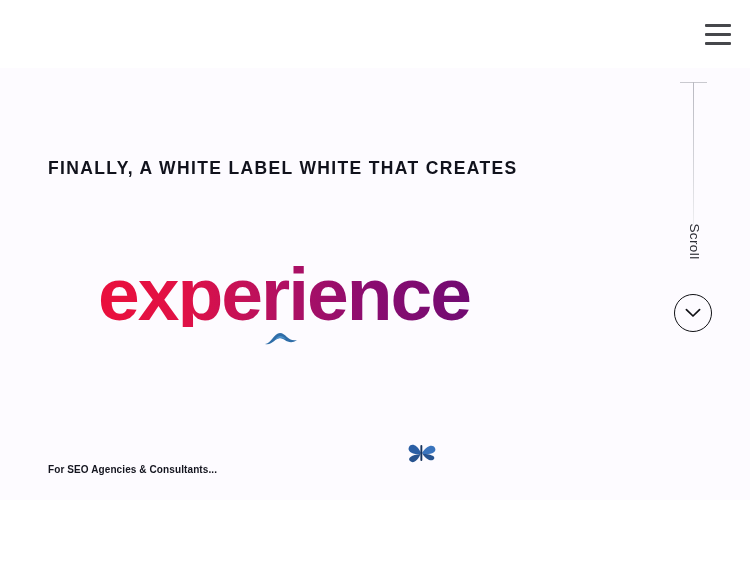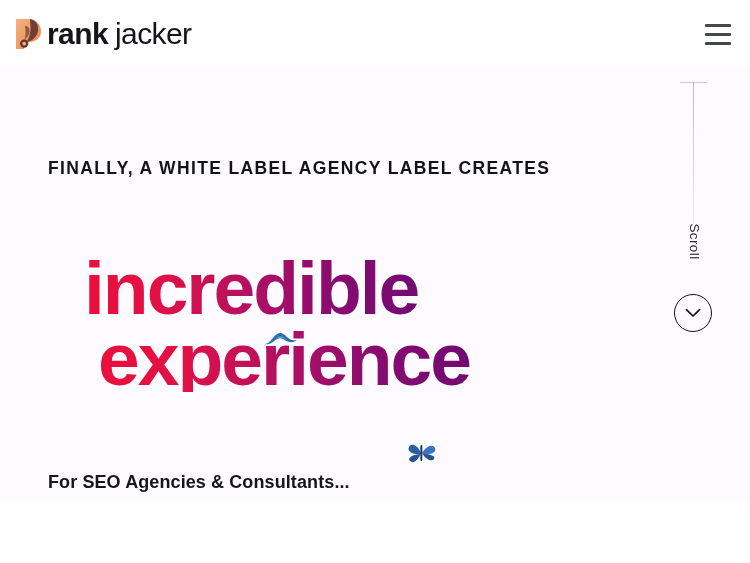--- a/index.html
+++ b/index.html
@@ -183,21 +183,21 @@
     height: 26px;
     z-index: 13;
     pointer-events: none;
   }
 
   
   #subline {
     position: absolute;
     left: 48px;
     top: 386px;
-    font-size: 18px;
+    font-size: 10px;
     font-weight: 700;
     color: #14151f;
     letter-spacing: 0.1px;
     z-index: 10;
     white-space: nowrap;
   }
 
   
   #scroll-indicator {
     position: absolute;
@@ -263,63 +263,39 @@
     background: #ffffff;
   }
 </style>
 </head>
 <body>
 
 <div id="page">
 
   <header id="header">
 
-    <a id="logo">
-      <span id="logo-mark">
-        <svg width="38" height="38" viewBox="0 0 38 38" aria-hidden="true">
-          <defs>
-            <linearGradient id="markGrad" x1="0" y1="0" x2="1" y2="1">
-              <stop offset="0%" stop-color="#f3b184"></stop>
-              <stop offset="55%" stop-color="#ef9a60"></stop>
-              <stop offset="100%" stop-color="#e8833f"></stop>
-            </linearGradient>
-          </defs>
-
-          <path d="M4 4 H16 C24 4 29 9 29 16 C29 23 24 27 17 27 H12 V34 H4 Z" fill="url(#markGrad)"></path>
-
-          <path d="M18 4 C24 5 27 10 26 16 C25 22 20 26 15 27 C17 22 19 17 18.5 12 C18.2 8.5 18 6 18 4 Z" fill="#6e4038"></path>
-          <path d="M13 11 C16 11 18 13.5 17.6 16.6 C17.2 20 15 23 12.6 25 C13.6 20.6 14 16 13 11 Z" fill="#8e5a46"></path>
-          <circle cx="12.2" cy="28.6" r="4.2" fill="#5e372f"></circle>
-          <circle cx="12.2" cy="28.6" r="1.9" fill="#f3b184"></circle>
-        </svg>
-      </span>
-      <span id="logo-wordmark">
-        <span id="logo-rank">rank</span><span id="logo-jacker">jacker</span>
-      </span>
-    </a>
 
     <button id="menu-button">
       <span class="bar"></span>
       <span class="bar"></span>
       <span class="bar"></span>
     </button>
 
   </header>
 
   <section id="hero">
 
     <div id="ghost-text">
       
       
     </div>
 
-    <h2 id="eyebrow">FINALLY, A WHITE LABEL AGENCY LABEL CREATES</h2>
+    <h2 id="eyebrow">FINALLY, A WHITE LABEL WHITE THAT CREATES</h2>
 
     <h1 id="headline">
-      <span class="hl" id="hl-line-1">incredible</span>
       <span class="hl" id="hl-line-3">experience</span>
     </h1>
 
     <span id="swoosh-icon">
       <svg width="34" height="20" viewBox="0 0 34 20" aria-hidden="true">
         <path d="M1 17 C7 17 10 6 16 6 C22 6 24 15 33 13 C25 19 20 11 16 11 C11 11 8 19 1 17 Z" fill="#2f6ea8"></path>
         <path d="M11 13 C14 8 18 8 22 12 C18 11 14 11 11 13 Z" fill="#4a8fc8"></path>
       </svg>
     </span>
 

